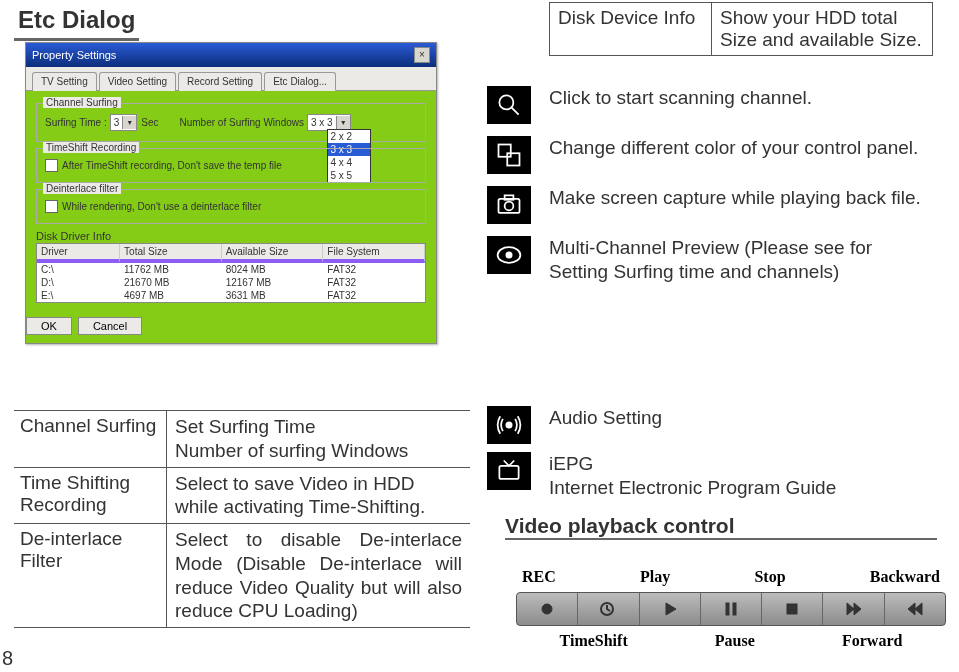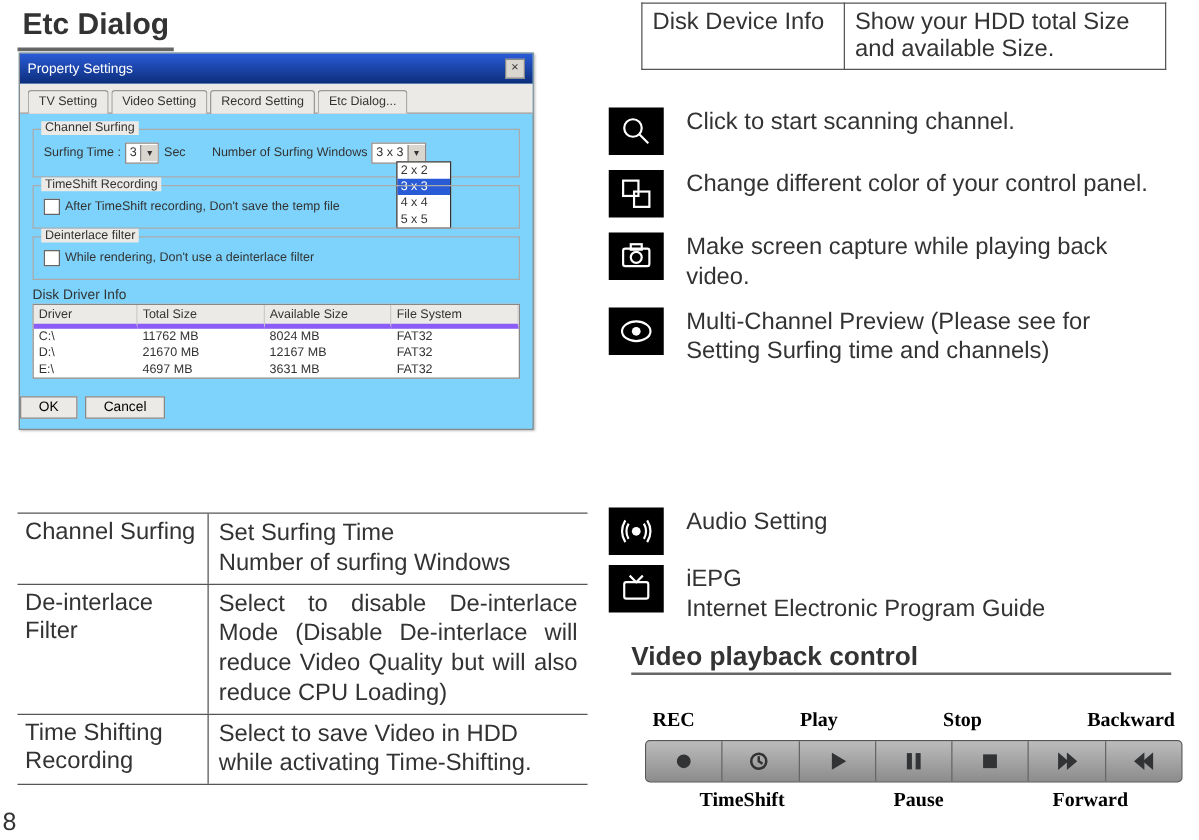--- a/index.html
+++ b/index.html
@@ -19,25 +19,25 @@
     top: 2px;
     font-size: 24px;
     font-weight: bold;
     color: #333;
     border-bottom: 3px solid #666;
     padding: 4px 4px;
   }
   
   .dialog {
     position: absolute;
-    left: 15px;
+    left: 25px;
     top: 42px;
     width: 410px;
     border: 1px solid #888;
-    background: #7dd3fc;
+    background: #84cc16;
     box-shadow: 1px 1px 2px rgba(0,0,0,0.3);
     font-size: 10px;
     font-family: Tahoma, Arial, sans-serif;
   }
   .dialog-title {
     background: linear-gradient(#2a5bd7, #0c2d7a);
     color: #fff;
     padding: 4px 6px;
     font-size: 11px;
     display: flex;
@@ -187,21 +187,21 @@
     padding: 2px 14px;
     font-size: 11px;
     color: #000;
   }
 
   
   .mini-table {
     position: absolute;
     right: 26px;
     top: 2px;
-    width: 420px;
+    width: 384px;
     border: 1px solid #555;
     border-collapse: collapse;
     font-size: 19px;
   }
   .mini-table td {
     border: 1px solid #555;
     padding: 4px 8px;
     vertical-align: top;
     color: #333;
   }
@@ -447,46 +447,46 @@
     <div class="desc">Change different color of your control panel.</div>
   </div>
   <div class="icon-row">
     <div class="icon">
       <svg viewBox="0 0 32 32">
           <rect x="4" y="9" width="24" height="16" rx="2"></rect>
           <rect x="11" y="5" width="10" height="5"></rect>
           <circle cx="16" cy="17" r="5"></circle>
         </svg>
     </div>
-    <div class="desc">Make screen capture while playing back video.</div>
+    <div class="desc">Make screen capture while playing back file.</div>
   </div>
   <div class="icon-row">
     <div class="icon">
       <svg viewBox="0 0 32 32">
           <ellipse cx="16" cy="16" rx="13" ry="9"></ellipse>
           <circle cx="16" cy="16" r="4" fill="#fff" stroke="none"></circle>
         </svg>
     </div>
     <div class="desc">Multi-Channel Preview (Please see for Setting Surfing time and channels)</div>
   </div>
 </div>
 
 <div class="def-table">
   <div class="defrow">
     <div class="term">Channel Surfing</div>
     <div class="defn" style="white-space:pre-line;">Set Surfing Time
 Number of surfing Windows</div>
   </div>
+  <div class="defrow">
+    <div class="term">Time Shifting Recording</div>
+    <div class="defn">Select to save Video in HDD while activating Time-Shifting.</div>
+  </div>
   <div class="defrow justify">
     <div class="term">De-interlace Filter</div>
     <div class="defn">Select to disable De-interlace Mode (Disable De-interlace will reduce Video Quality but will also reduce CPU Loading)</div>
-  </div>
-  <div class="defrow">
-    <div class="term">Time Shifting Recording</div>
-    <div class="defn">Select to save Video in HDD while activating Time-Shifting.</div>
   </div>
 </div>
 
 <div class="rb">
   <div class="icon-row">
     <div class="icon">
       <svg viewBox="0 0 32 32">
           <circle cx="16" cy="16" r="4" fill="#fff" stroke="none"></circle>
           <path d="M9 9 Q5 16 9 23"></path>
           <path d="M23 9 Q27 16 23 23"></path>

